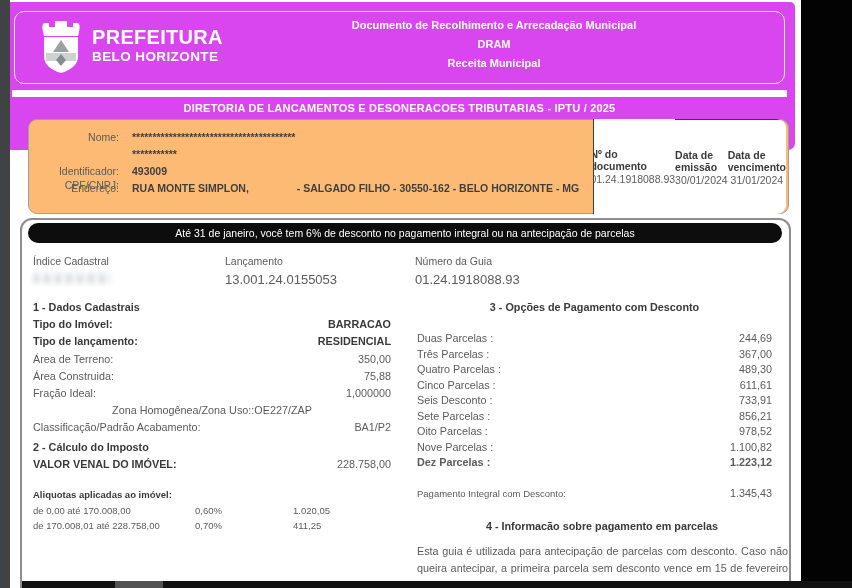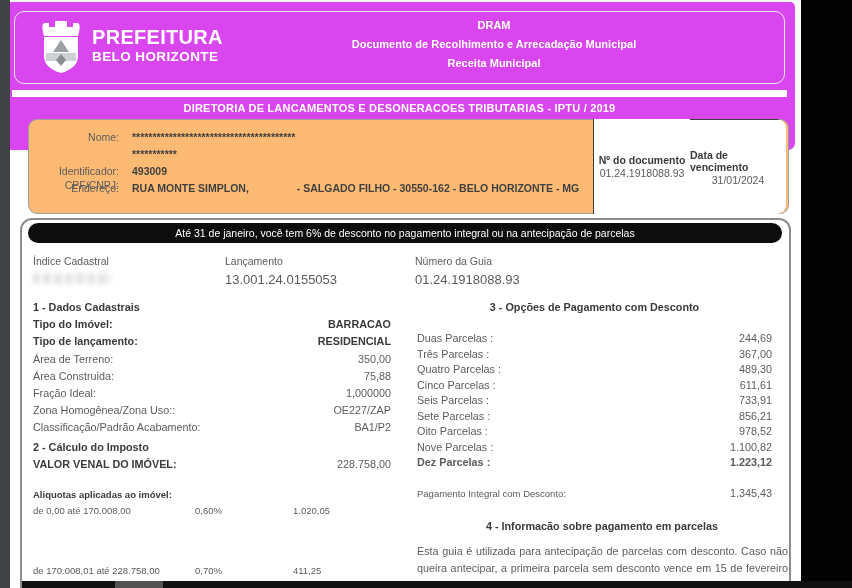--- a/index.html
+++ b/index.html
@@ -74,27 +74,27 @@
         <path fill="#ffffff" d="M6 22 L40 22 L40 41 Q40 53 23 58 Q6 53 6 41 Z"></path>
         <polygon fill="#9aa0a3" points="23,25 31,37 15,37"></polygon>
         <rect fill="#cdd1d3" x="8" y="38" width="30" height="8"></rect>
         <polygon fill="#878c8f" points="23,39 28,45 23,51 18,45"></polygon>
       </svg>
     </div>
     <div class="org-line1">PREFEITURA</div>
     <div class="org-line2">BELO HORIZONTE</div>
 
     <div class="doc-titles">
+      <div>Documento de Recolhimento e Arrecadação Municipal</div>
       <div>DRAM</div>
-      <div>Documento de Recolhimento e Arrecadação Municipal</div>
       <div>Receita Municipal</div>
     </div>
 
     <div class="white-gap"></div>
-    <div class="dept-bar-text">DIRETORIA DE LANCAMENTOS E DESONERACOES TRIBUTARIAS - IPTU / 2019</div>
+    <div class="dept-bar-text">DIRETORIA DE LANCAMENTOS E DESONERACOES TRIBUTARIAS - IPTU / 2025</div>
   </div>
 
   <div class="abs id-card">
     <div class="id-label" style="top:11px;">Nome:</div>
     <div class="id-value" style="top:11px;">****************************************</div>
 
     <div class="id-label" style="top:28px;margin-top:31px;">CPF/CNPJ:</div>
     <div class="id-value" style="top:28px;">***********</div>
 
     <div class="id-label" style="top:45px;">Identificador:</div>
@@ -105,20 +105,24 @@
       <span>RUA MONTE SIMPLON,</span>
       <span style="margin-left:48px;">- SALGADO FILHO - 30550-162 - BELO HORIZONTE - MG</span>
     </div>
 
     <div class="doc-info">
       <div class="doc-info-cell">
         <div class="doc-info-label">Nº do documento</div>
         <div class="doc-info-value">01.24.1918088.93</div>
       </div>
       <div class="doc-info-cell">
+        <div class="doc-info-label">Data de emissão</div>
+        <div class="doc-info-value">30/01/2024</div>
+      </div>
+      <div class="doc-info-cell">
         <div class="doc-info-label">Data de vencimento</div>
         <div class="doc-info-value">31/01/2024</div>
       </div>
     </div>
   </div>
 
   <div class="abs main-box"></div>
 
   <div class="abs banner">Até 31 de janeiro, você tem 6% de desconto no pagamento integral ou na antecipação de parcelas</div>
 
@@ -146,42 +150,42 @@
     <span class="kv-value">350,00</span>
   </div>
   <div class="abs kv-row z2" style="left:33px; top:370px; width:358px;">
     <span class="kv-label">Área Construida:</span>
     <span class="kv-value">75,88</span>
   </div>
   <div class="abs kv-row z2" style="left:33px; top:387px; width:358px;">
     <span class="kv-label">Fração Ideal:</span>
     <span class="kv-value">1,000000</span>
   </div>
-  <div class="abs kv-row z2" style="left:33px; top:404px; width:358px;">
+  <div class="abs kv-row z2" style="left:33px; top:404px; width:358px;justify-content:center;">
     <span class="kv-label">Zona Homogênea/Zona Uso::</span>
     <span class="kv-value">OE227/ZAP</span>
   </div>
   <div class="abs kv-row z2" style="left:33px; top:421px; width:358px;">
     <span class="kv-label">Classificação/Padrão Acabamento:</span>
     <span class="kv-value">BA1/P2</span>
   </div>
 
   <div class="abs sec-title z2" style="left:33px; top:441px;">2 - Cálculo do Imposto</div>
   <div class="abs kv-row z2" style="left:33px; top:458px; width:358px;">
     <span class="kv-label bold-label">VALOR VENAL DO IMÓVEL:</span>
     <span class="kv-value">228.758,00</span>
   </div>
 
   <div class="abs aliq-title z2" style="left:33px; top:489px;">Aliquotas aplicadas ao imóvel:</div>
   <div class="abs aliq-row z2" style="left:33px; top:505px; width:358px;">
     <span class="aliq-col1">de 0,00 até 170.008,00</span>
     <span class="aliq-col2">0,60%</span>
     <span class="aliq-col3">1.020,05</span>
   </div>
-  <div class="abs aliq-row z2" style="left:33px; top:520px; width:358px;margin-top:45px;">
+  <div class="abs aliq-row z2" style="left:33px; top:520px; width:358px;">
     <span class="aliq-col1">de 170.008,01 até 228.758,00</span>
     <span class="aliq-col2">0,70%</span>
     <span class="aliq-col3">411,25</span>
   </div>
 
   <div class="abs sec-title z2" style="left:417px; top:301px; width:355px; text-align:center;">3 - Opções de Pagamento com Desconto</div>
 
   <div class="abs pay-row z2" style="left:417px; top:332px; width:355px;">
     <span>Duas Parcelas :</span>
     <span>244,69</span>
@@ -192,21 +196,21 @@
   </div>
   <div class="abs pay-row z2" style="left:417px; top:363px; width:355px;">
     <span>Quatro Parcelas :</span>
     <span>489,30</span>
   </div>
   <div class="abs pay-row z2" style="left:417px; top:379px; width:355px;">
     <span>Cinco Parcelas :</span>
     <span>611,61</span>
   </div>
   <div class="abs pay-row z2" style="left:417px; top:394px; width:355px;">
-    <span>Seis Parcelas :</span>
+    <span>Seis Desconto :</span>
     <span>733,91</span>
   </div>
   <div class="abs pay-row z2" style="left:417px; top:410px; width:355px;">
     <span>Sete Parcelas :</span>
     <span>856,21</span>
   </div>
   <div class="abs pay-row z2" style="left:417px; top:425px; width:355px;">
     <span>Oito Parcelas :</span>
     <span>978,52</span>
   </div>

